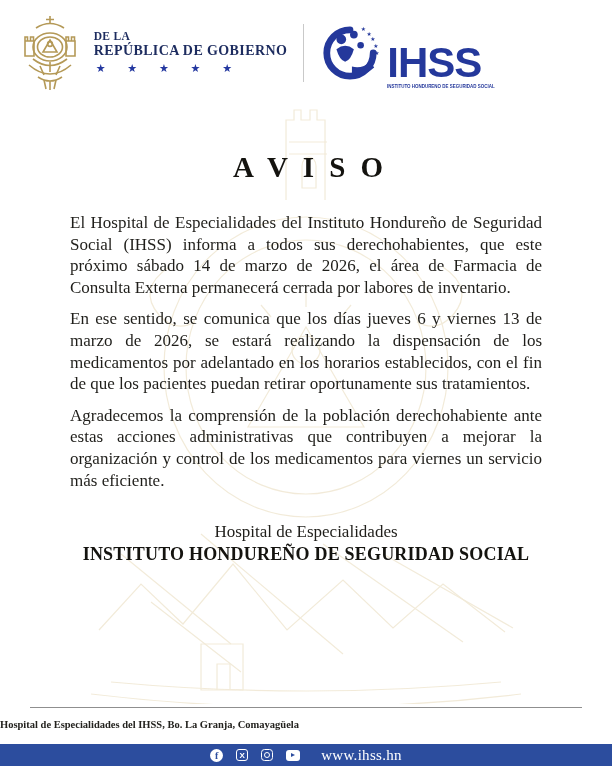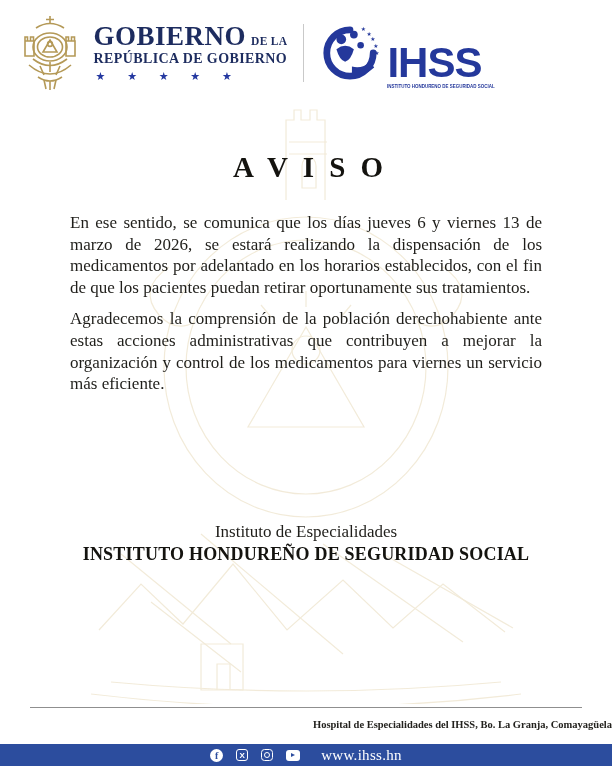--- a/index.html
+++ b/index.html
@@ -26,21 +26,21 @@
   
   .title{position:absolute;top:151px;left:4px;width:100%;text-align:center;font-size:29px;
          font-weight:bold;letter-spacing:4px;color:#14130f;z-index:2;}
   .content{position:absolute;left:70px;top:212px;width:472px;z-index:2;}
   .content p{margin:0 0 10px 0;text-align:justify;font-size:17px;line-height:21.6px;color:#1f1e1a;}
   .signature{position:absolute;top:522px;left:0;width:100%;text-align:center;z-index:2;}
   .sig1{font-size:17px;color:#1f1e1a;}
   .sig2{font-size:18px;font-weight:bold;margin-top:2px;color:#14130f;letter-spacing:.2px;}
   
   .footer-line{position:absolute;top:707px;left:30px;right:30px;height:1px;background:#8f8f8f;z-index:2;}
-  .address{position:absolute;top:719px;left:0;width:100%;text-align:right;font-size:10.5px;
+  .address{position:absolute;top:719px;left:0;width:100%;text-align:left;font-size:10.5px;
            font-weight:bold;color:#23221e;z-index:2;}
   .bottom-bar{position:absolute;left:0;right:0;bottom:0;height:22px;background:#2c4d9e;
               display:flex;align-items:center;justify-content:center;gap:13px;z-index:2;}
   .sic{display:inline-flex;align-items:center;justify-content:center;box-sizing:border-box;}
   .fb{width:13px;height:13px;border-radius:50%;background:#fff;color:#2c4d9e;font-weight:bold;
       font-size:10px;font-family:"Liberation Serif",serif;}
   .xx{width:12px;height:12px;border:1px solid #fff;border-radius:3px;color:#fff;font-size:8px;
       font-weight:bold;font-family:"Liberation Sans",sans-serif;}
   .ig{width:12px;height:12px;border:1px solid #fff;border-radius:3.5px;position:relative;}
   .ig::before{content:"";position:absolute;inset:2px;border:1px solid #fff;border-radius:50%;}
@@ -92,21 +92,20 @@
         <path d="M15 45 q17 13 34 0"></path>
         <path d="M11 51 q21 18 42 0"></path>
         <path d="M32 48 v10 M22 52 l4 9 M42 52 l-4 9"></path>
         <path d="M20 63 q12 8 24 0"></path>
         <path d="M26 66 l2 9 M32 67 v9 M38 66 l-2 9"></path>
       </g>
     </svg>
 
     <div class="gov">
       <div class="gov-row1">
-        <span class="gov-name">GOBIERNO</span>
         <span class="gov-suffix">DE LA</span>
       </div>
       <div class="gov-sub">REPÚBLICA DE GOBIERNO</div>
       <div class="gov-stars">★ ★ ★ ★ ★</div>
     </div>
 
     <div class="hdr-divider"></div>
 
     <div class="ihss">
       <svg width="60" height="62" viewBox="0 0 62 62">
@@ -129,26 +128,27 @@
       <div class="ihss-word">
         <span class="ihss-acronym">IHSS</span>
         <span class="ihss-tagline">INSTITUTO HONDUREÑO DE SEGURIDAD SOCIAL</span>
       </div>
     </div>
   </div>
 
   <div class="title">A V I S O</div>
 
   <div class="content">
+    <p>El Hospital de Especialidades del Instituto Hondureño de Seguridad Social (IHSS) informa a todos sus derechohabientes, que este próximo sábado 14 de marzo de 2026, el área de Farmacia de Consulta Externa permanecerá cerrada por labores de inventario.</p>
     <p>En ese sentido, se comunica que los días jueves 6 y viernes 13 de marzo de 2026, se estará realizando la dispensación de los medicamentos por adelantado en los horarios establecidos, con el fin de que los pacientes puedan retirar oportunamente sus tratamientos.</p>
     <p>Agradecemos la comprensión de la población derechohabiente ante estas acciones administrativas que contribuyen a mejorar la organización y control de los medicamentos para viernes un servicio más eficiente.</p>
   </div>
 
   <div class="signature">
-    <div class="sig1">Instituto de Especialidades</div>
+    <div class="sig1">Hospital de Especialidades</div>
     <div class="sig2">INSTITUTO HONDUREÑO DE SEGURIDAD SOCIAL</div>
   </div>
 
   <div class="footer-line"></div>
   <div class="address">Hospital de Especialidades del IHSS, Bo. La Granja, Comayagüela</div>
 
   <div class="bottom-bar">
     <span class="sic fb">f</span>
     <span class="sic xx">X</span>
     <span class="sic ig"></span>

